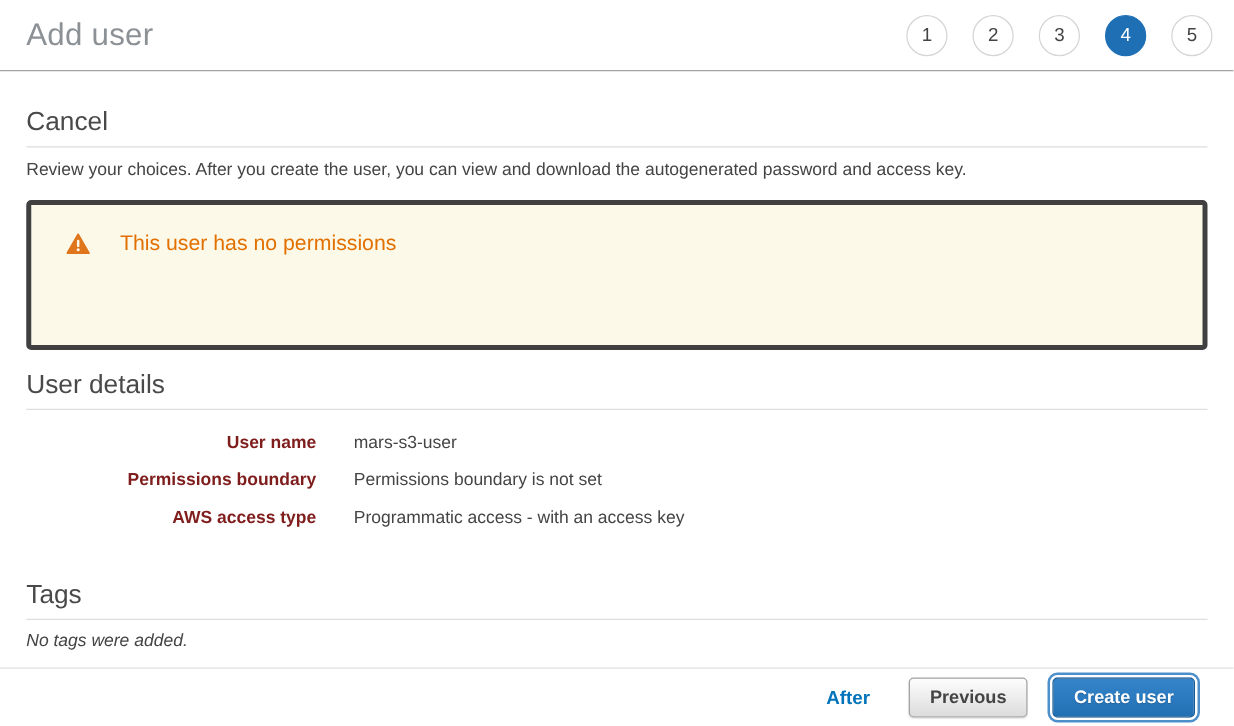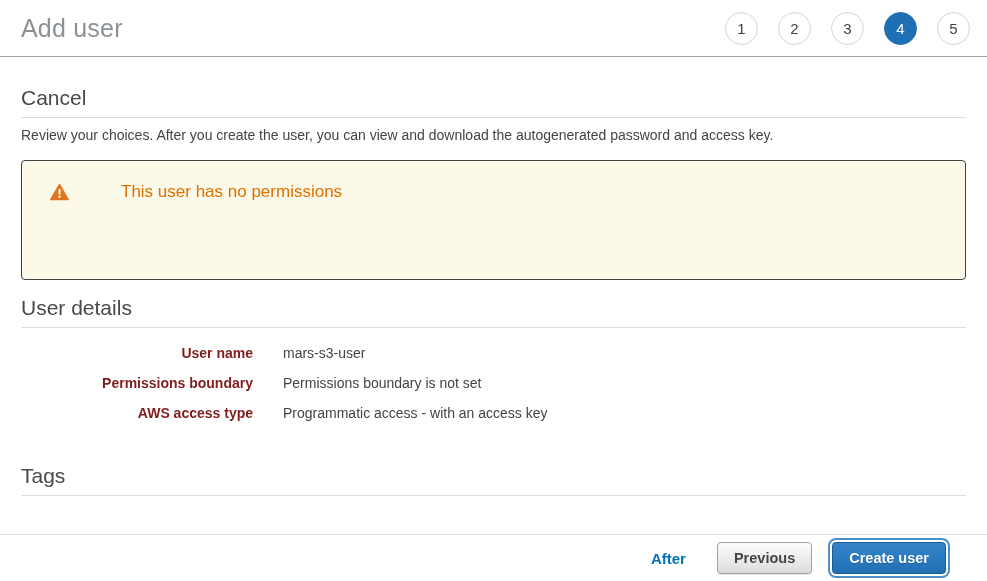--- a/index.html
+++ b/index.html
@@ -61,27 +61,26 @@
   .review-description {
     margin-top: 9px;
     font-size: 14px;
     color: #444;
   }
 
   
   .warning-box {
     margin-top: 17px;
     height: 120px;
-    border: 1px solid #404040;
+    border: 4px solid #404040;
     border-radius: 4px;
     background: #fdf9e9;
     padding: 21px 24px 0 28px;
     display: flex;
     align-items: flex-start;
-    gap: 28px;
   }
   .warning-icon-wrap { flex: 0 0 auto; margin-top: 1px; }
   .warning-text { margin-left: 24px; }
   .warning-title {
     font-size: 17px;
     font-weight: 400;
     color: #e17000;
   }
   .warning-body {
     margin-top: 6px;
@@ -149,21 +148,21 @@
     background: linear-gradient(#fdfdfd, #dcdcdc);
     border: 1px solid #a3a3a3;
     box-shadow: 0 1px 1px rgba(0,0,0,0.1);
     margin-right: 20px;
   }
   .btn-primary {
     color: #fff;
     background: linear-gradient(#3584ca, #2270b4);
     border: 1px solid #1a5a94;
     box-shadow: 0 0 0 2px #ffffff, 0 0 0 4px #4c8fcb;
-    margin-right: 15px;
+    margin-right: 5px;
     text-shadow: 0 1px 1px rgba(0,0,0,0.2);
   }
 </style>
 </head>
 <body>
 
 <div class="page">
 
   <div class="header">
     <div class="page-title">Add user</div>
@@ -204,20 +203,21 @@
         <div class="detail-label">Permissions boundary</div>
         <div class="detail-value">Permissions boundary is not set</div>
       </div>
       <div class="detail-row">
         <div class="detail-label">AWS access type</div>
         <div class="detail-value">Programmatic access - with an access key</div>
       </div>
     </div>
 
     <div class="section-heading tags-heading">Tags</div>
+    <div class="tags-empty">No tags were added.</div>
 
   </div>
 
   <div class="footer">
     <span class="cancel-link">After</span>
     <button class="btn btn-secondary">Previous</button>
     <button class="btn btn-primary">Create user</button>
   </div>
 
 </div>

